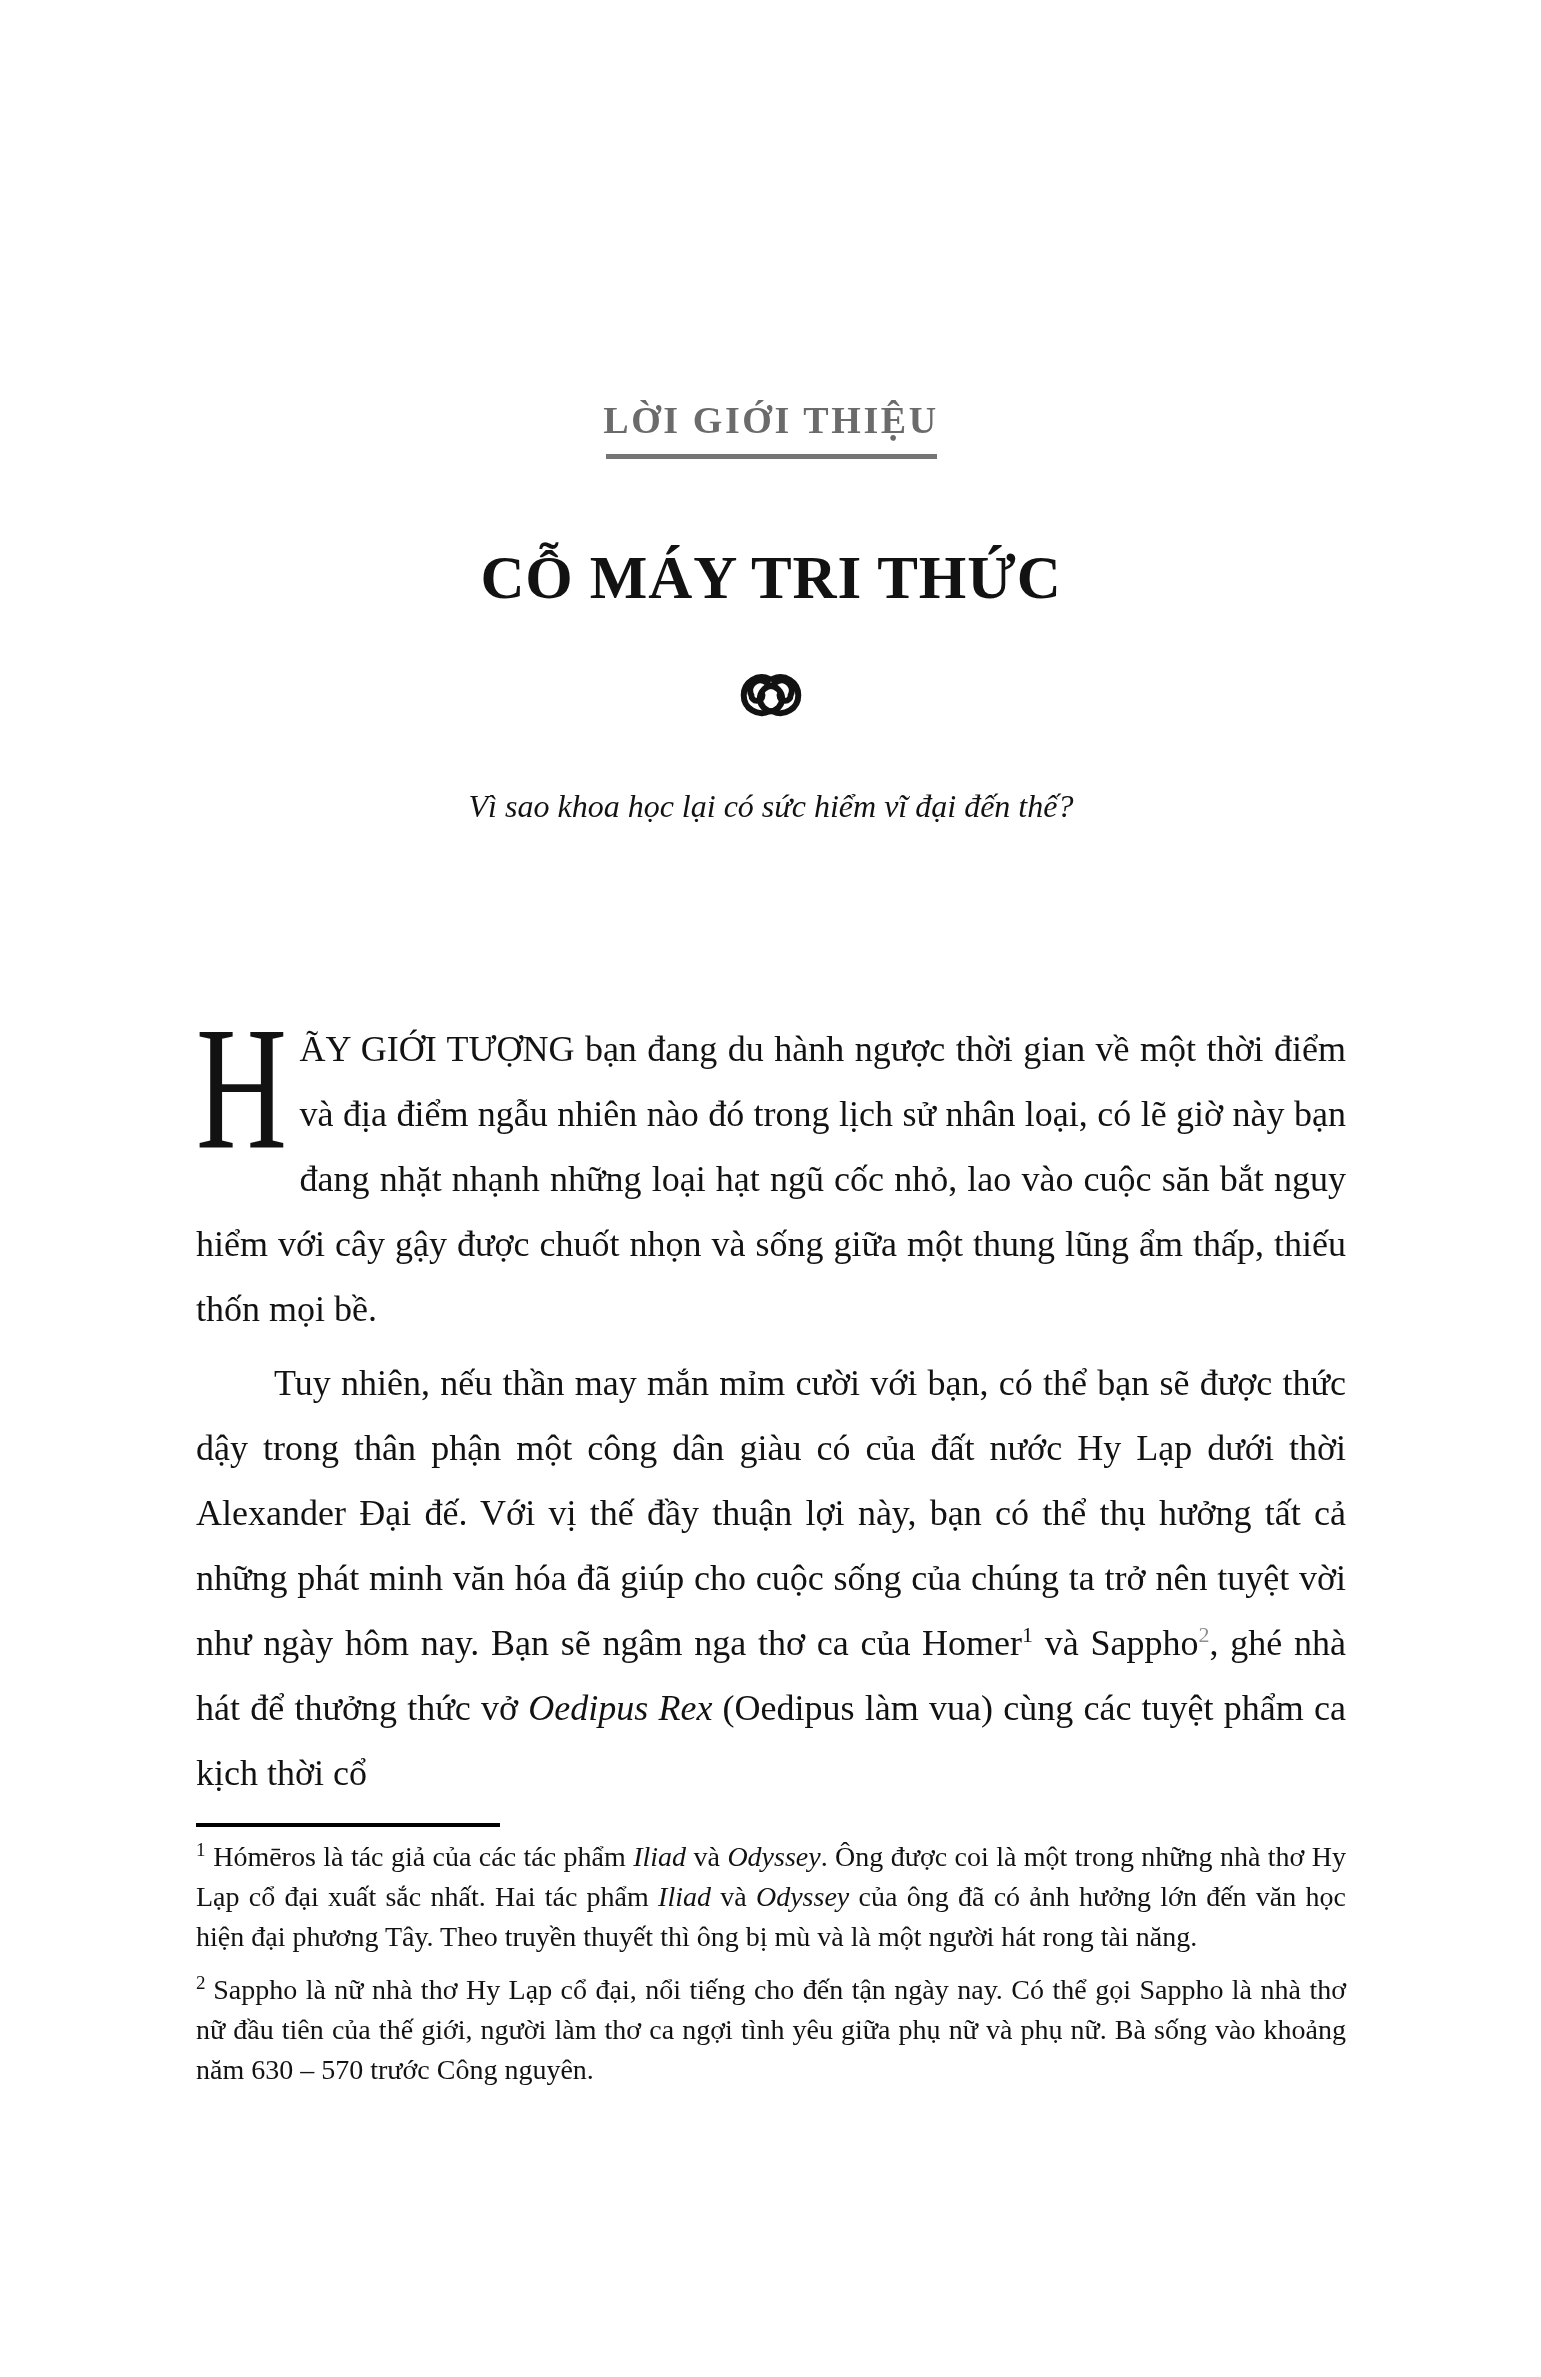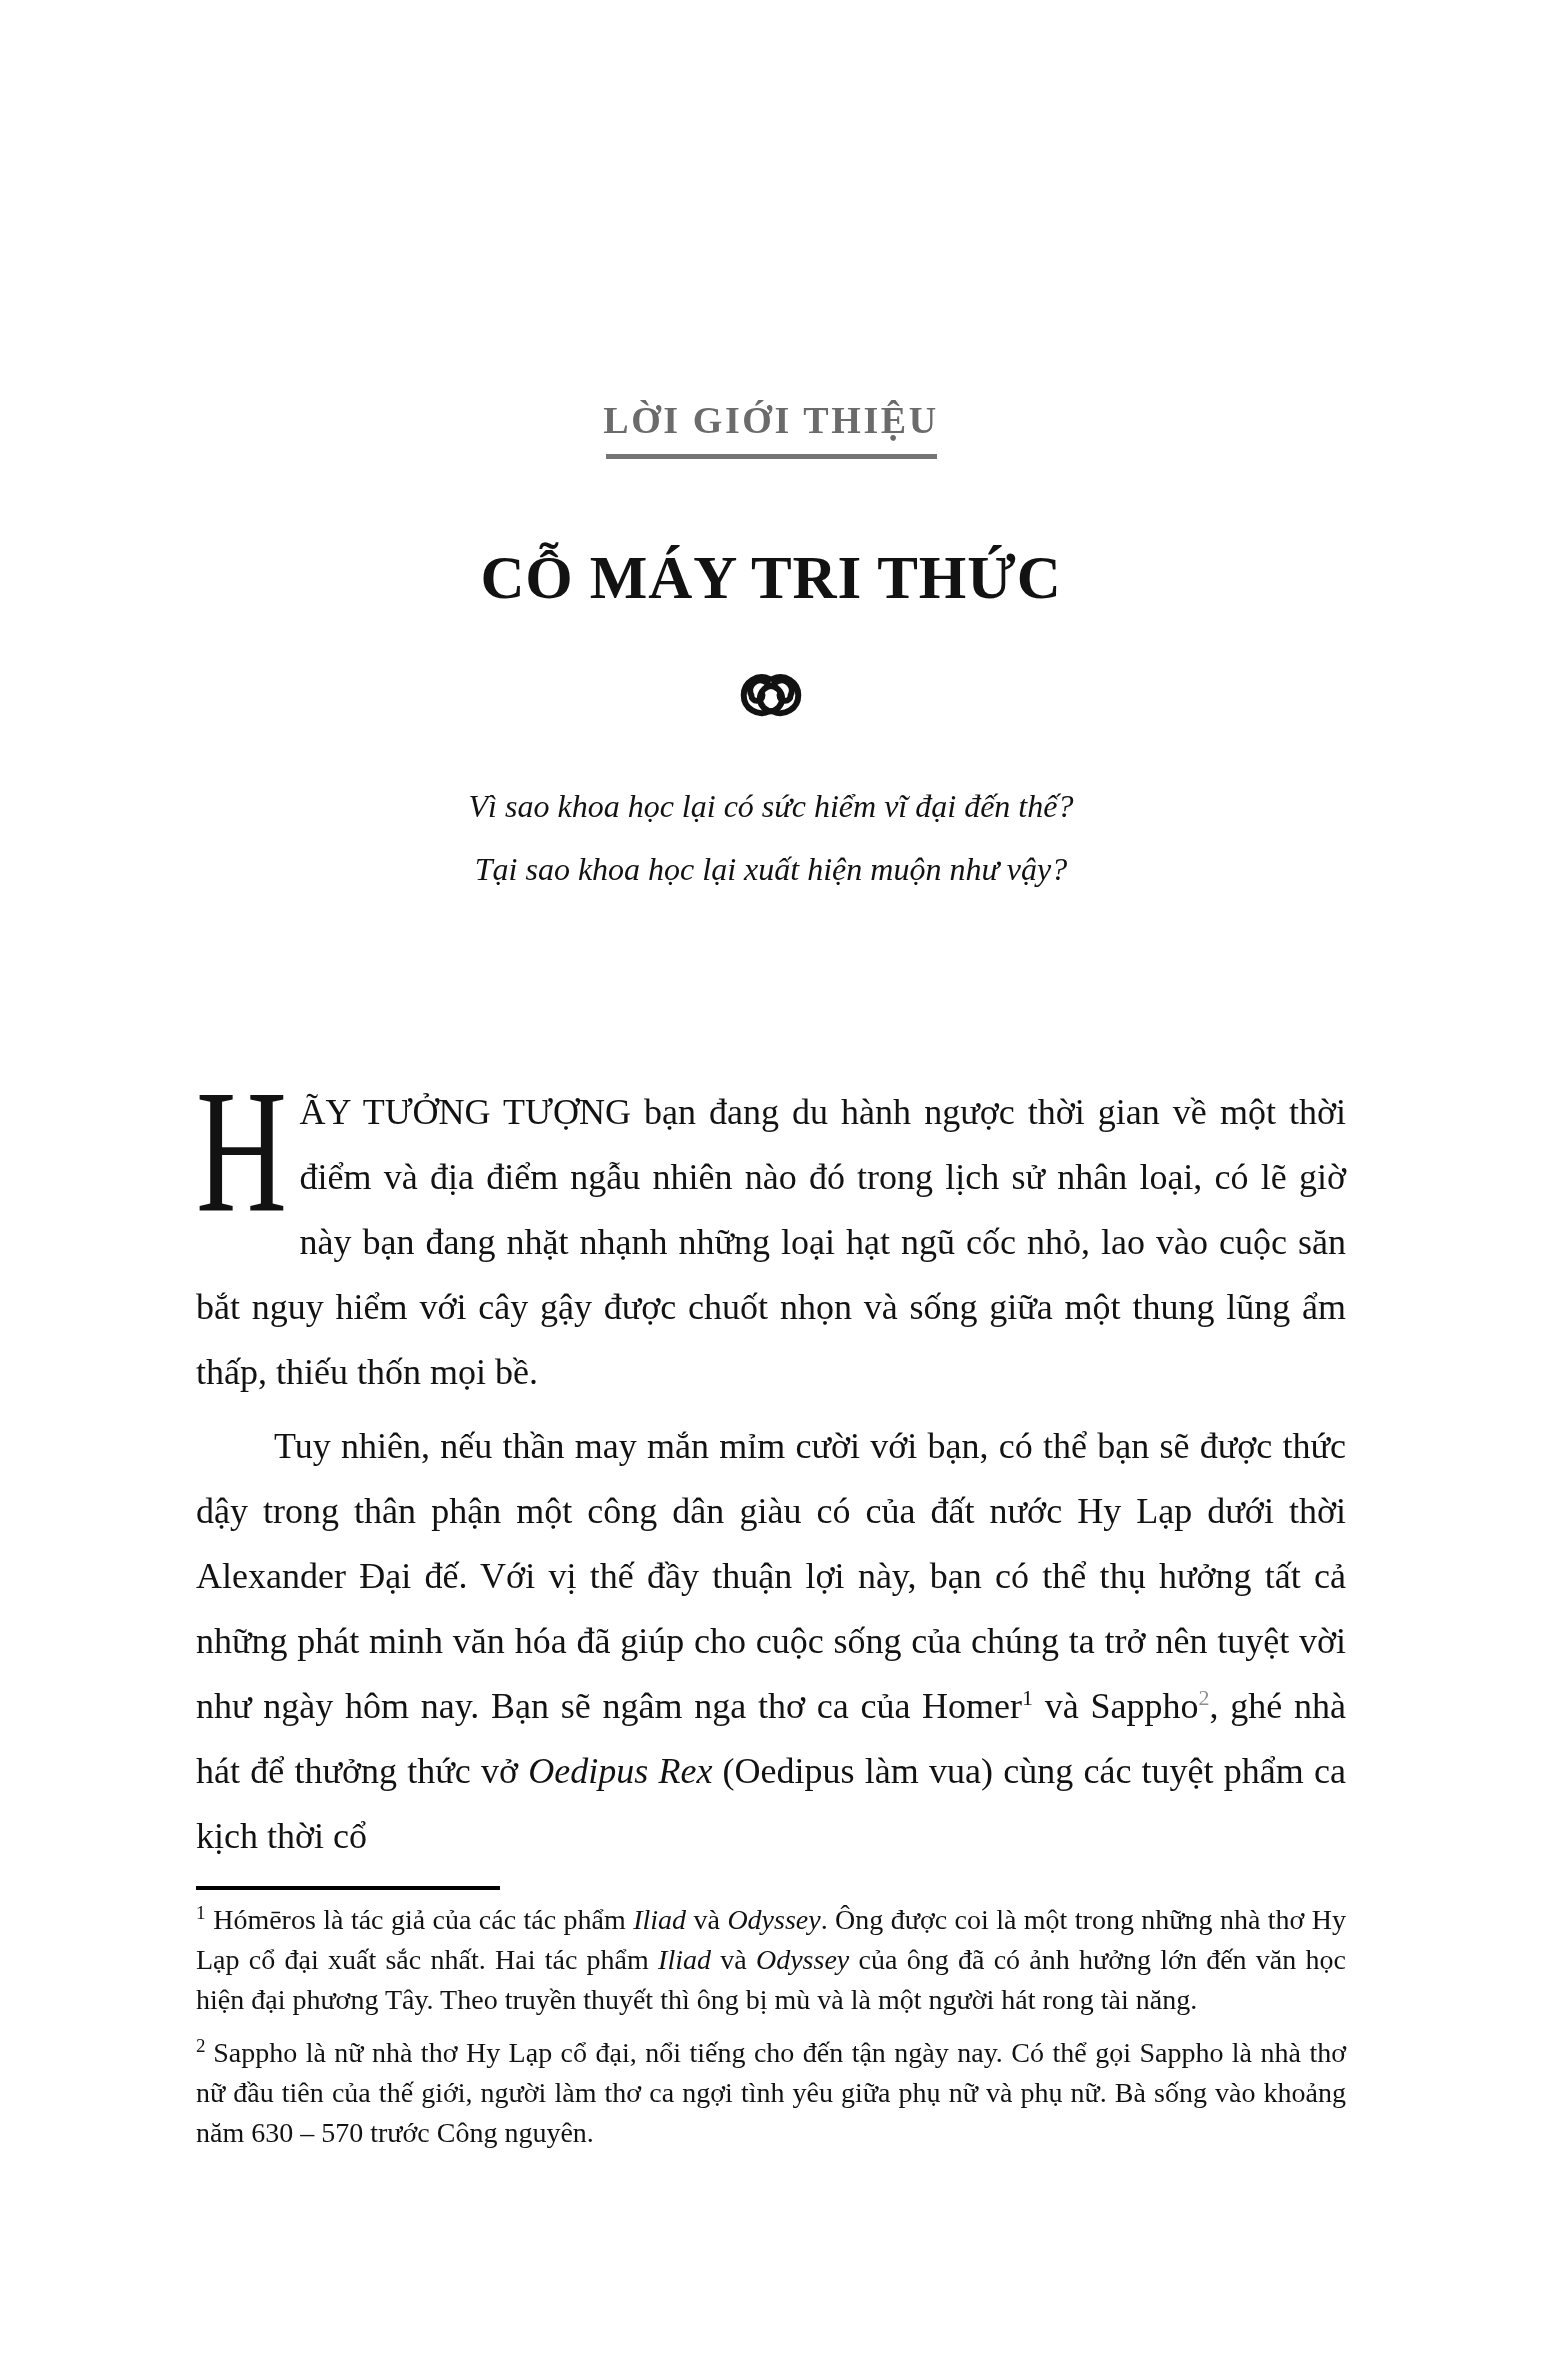--- a/index.html
+++ b/index.html
@@ -113,25 +113,24 @@
 
     <div class="ornament-wrap">
       <svg class="spiral-svg" width="82" height="48" viewBox="0 0 96 56" fill="none" xmlns="http://www.w3.org/2000/svg">
         <path d="M46 8 A 21 21 0 1 0 46 46 A 15 15 0 0 0 46 16 A 10.5 10.5 0 0 0 25 27 A 6.5 6.5 0 0 0 38 27" stroke="#121212" stroke-width="7" stroke-linecap="round" fill="none"></path>
         <path d="M50 8 A 21 21 0 1 1 50 46 A 15 15 0 0 1 50 16 A 10.5 10.5 0 0 1 71 27 A 6.5 6.5 0 0 1 58 27" stroke="#121212" stroke-width="7" stroke-linecap="round" fill="none"></path>
       </svg>
     </div>
 
     <div class="epigraph">
       <div>Vì sao khoa học lại có sức hiểm vĩ đại đến thế?</div>
-      <div>Tại sao khoa học lại xuất hiện muộn như vậy?</div>
     </div>
 
     <p class="body-text para-1" style="margin-bottom:0;">
-      <span class="dropcap">H</span><span>ÃY TƯỞNG TƯỢNG</span><span> bạn đang du hành ngược thời gian về một thời điểm và địa điểm ngẫu nhiên nào đó trong lịch sử nhân loại, có lẽ giờ này bạn đang nhặt nhạnh những loại hạt ngũ cốc nhỏ, lao vào cuộc săn bắt nguy hiểm với cây gậy được chuốt nhọn và sống giữa một thung lũng ẩm thấp, thiếu thốn mọi bề.</span>
+      <span class="dropcap">H</span><span>ÃY GIỚI TƯỢNG</span><span> bạn đang du hành ngược thời gian về một thời điểm và địa điểm ngẫu nhiên nào đó trong lịch sử nhân loại, có lẽ giờ này bạn đang nhặt nhạnh những loại hạt ngũ cốc nhỏ, lao vào cuộc săn bắt nguy hiểm với cây gậy được chuốt nhọn và sống giữa một thung lũng ẩm thấp, thiếu thốn mọi bề.</span>
     </p>
 
     <p class="body-text para-2" style="margin-bottom:0;">
       <span>Tuy nhiên, nếu thần may mắn mỉm cười với bạn, có thể bạn sẽ được thức dậy trong thân phận một công dân giàu có của đất nước Hy Lạp dưới thời Alexander Đại đế. Với vị thế đầy thuận lợi này, bạn có thể thụ hưởng tất cả những phát minh văn hóa đã giúp cho cuộc sống của chúng ta trở nên tuyệt vời như ngày hôm nay. Bạn sẽ ngâm nga thơ ca của Homer</span><sup class="fn-ref">1</sup><span> và Sappho</span><sup class="fn-ref fn-ref-2">2</sup><span>, ghé nhà hát để thưởng thức vở </span><span class="italic">Oedipus Rex</span><span> (Oedipus làm vua) cùng các tuyệt phẩm ca kịch thời cổ</span>
     </p>
 
     <div class="fn-divider"></div>
 
     <p class="footnote footnote-1" style="margin-bottom:0;">
       <sup class="fn-marker">1</sup><span>Hómēros là tác giả của các tác phẩm </span><span class="italic">Iliad</span><span> và </span><span class="italic">Odyssey</span><span>. Ông được coi là một trong những nhà thơ Hy Lạp cổ đại xuất sắc nhất. Hai tác phẩm </span><span class="italic">Iliad</span><span> và </span><span class="italic">Odyssey</span><span> của ông đã có ảnh hưởng lớn đến văn học hiện đại phương Tây. Theo truyền thuyết thì ông bị mù và là một người hát rong tài năng.</span>

